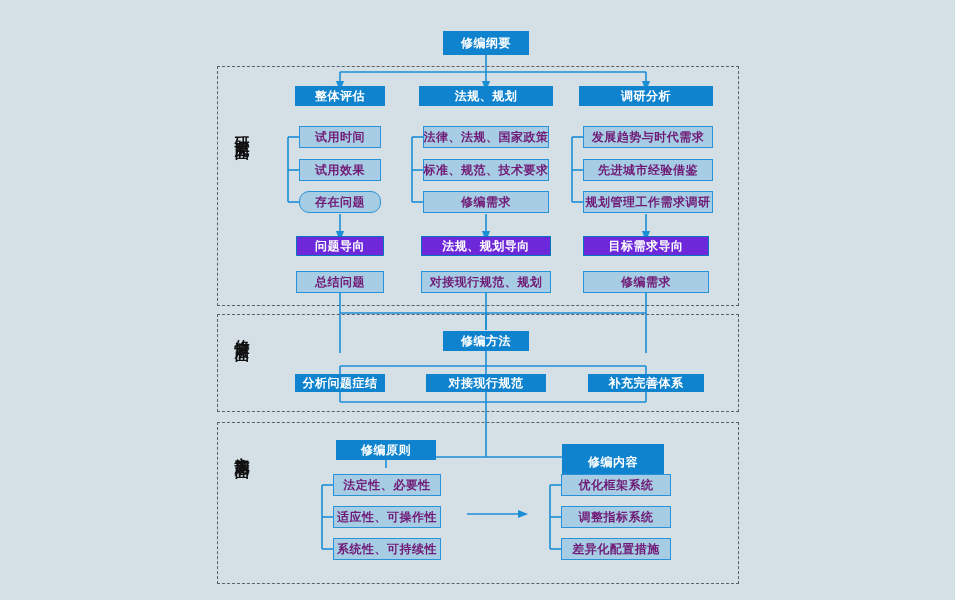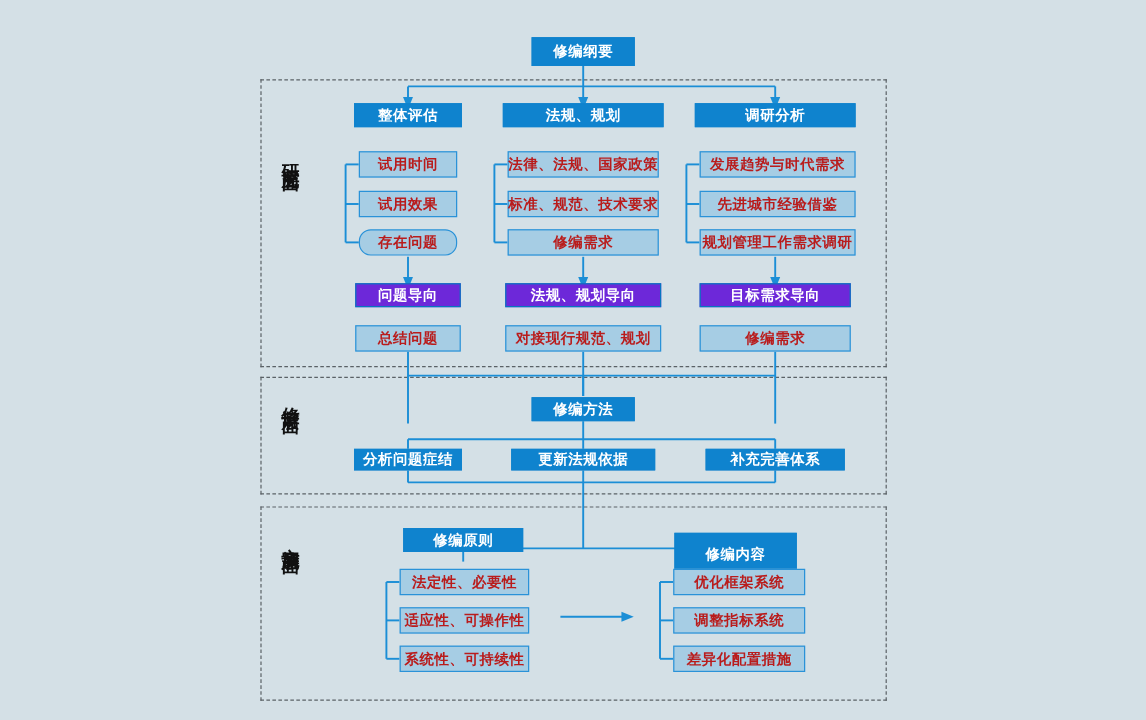--- a/index.html
+++ b/index.html
@@ -62,21 +62,21 @@
     text-align: center;
     font-family: Liberation Mono, monospace;
   }
   .node.dark {
     background: #0f83ce;
     color: #ffffff;
     border: 1px solid #0f83ce;
   }
   .node.light {
     background: #a6cde4;
-    color: #b91c1c;
+    color: #701a75;
     border: 1px solid #2a92d8;
   }
   .node.dark.hi {
     background: #6d28d9;
     border-color: #0775c0;
   }
 </style>
 </head>
 <body>
 
@@ -217,21 +217,21 @@
   <div class="section" style="left:217px; top:314px; width:520px; height:96px;"></div>
   <div class="layer-label" style="left:234px; top:327px;">修订层面</div>
 
   <div class="node dark" style="left:443px; top:331px; width:86px; height:20px;">
     <span>修编方法</span>
   </div>
   <div class="node dark" style="left:295px; top:374px; width:90px; height:18px;">
     <span>分析问题症结</span>
   </div>
   <div class="node dark" style="left:426px; top:374px; width:120px; height:18px;">
-    <span>更新法规依据</span>
+    <span>对接现行规范</span>
   </div>
   <div class="node dark" style="left:588px; top:374px; width:116px; height:18px;">
     <span>补充完善体系</span>
   </div>
 
   <div class="section" style="left:217px; top:422px; width:520px; height:160px;"></div>
   <div class="layer-label" style="left:234px; top:444px;">实施层面</div>
 
   <div class="node dark" style="left:336px; top:440px; width:100px; height:20px;">
     <span>修编原则</span>

